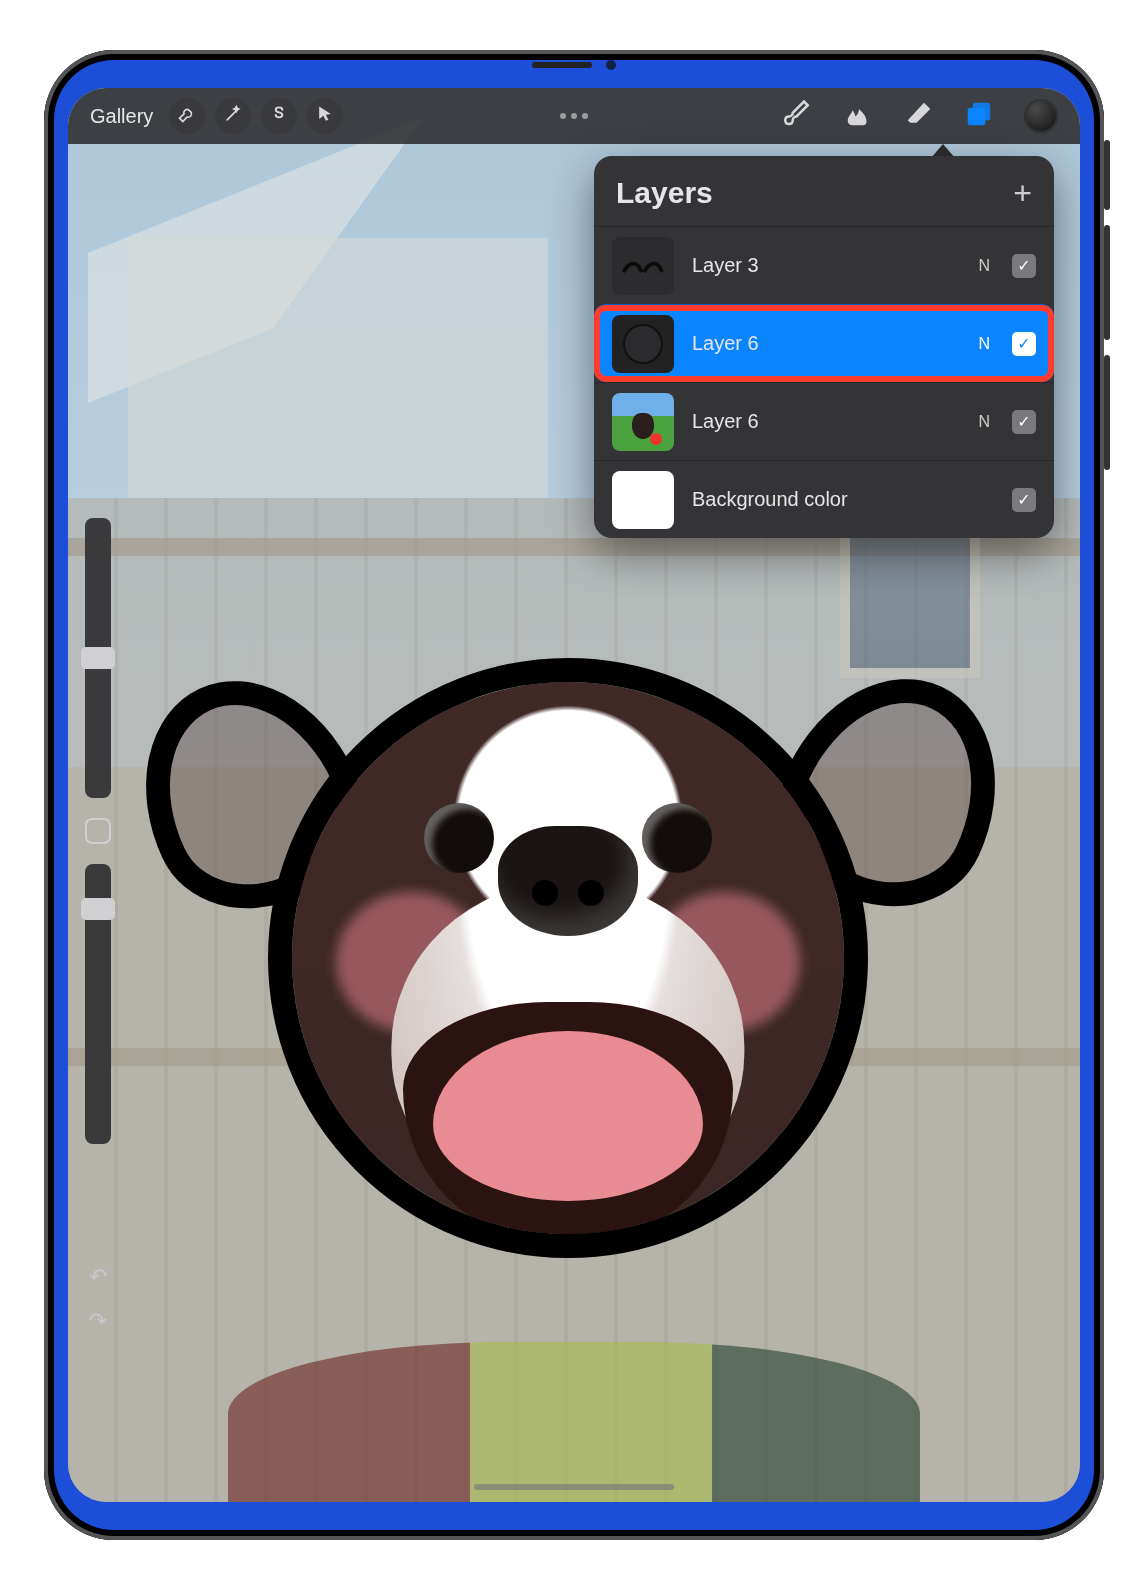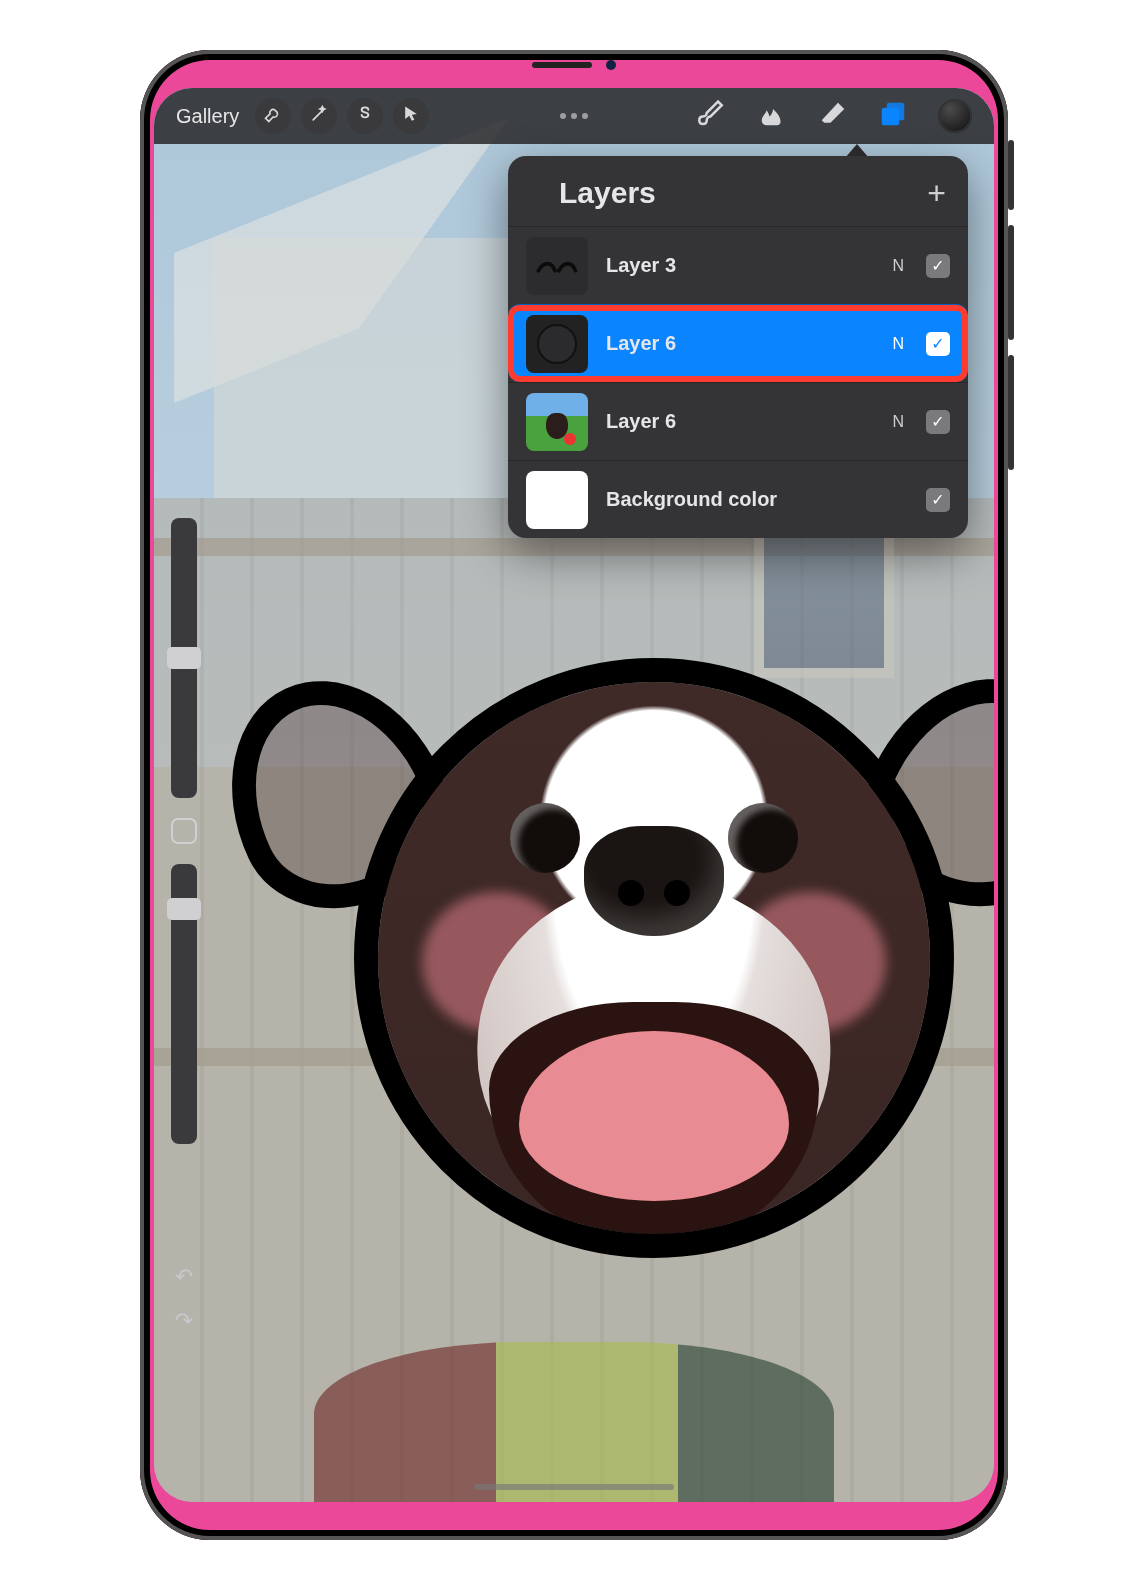--- a/index.html
+++ b/index.html
@@ -3,23 +3,23 @@
 <meta charset="utf-8">
 <style>
   * { box-sizing: border-box; margin: 0; padding: 0; }
   body {
     font-family: -apple-system, BlinkMacSystemFont, "Segoe UI", Helvetica, Arial, sans-serif;
     background: #fff;
     width: 1148px; height: 1590px;
     display: flex; align-items: center; justify-content: center;
   }
   .device {
-    width: 868px; height: 1490px;
-    background: #ec4899; border-radius: 70px;
-    padding: 38px 14px;
+    width: 1060px; height: 1490px;
+    background: #1d4ed8; border-radius: 70px;
+    padding: 38px 24px;
     box-shadow: inset 0 0 0 4px #555, inset 0 0 0 10px #000;
     position: relative;
   }
   .status-bar-hardware {
     position:absolute; top:10px; left:50%; transform:translateX(-50%);
     display:flex; gap:14px; align-items:center;
   }
   .speaker { width:60px; height:6px; background:#222; border-radius:3px; }
   .cam-dot { width:10px; height:10px; background:#112244; border-radius:50%; }
   .side-btn { position:absolute; right:-6px; width:6px; background:#333; border-radius:3px; }
@@ -131,33 +131,33 @@
   .layers-caret{position:absolute;top:56px;right:125px;
                 border-left:12px solid transparent;border-right:12px solid transparent;
                 border-bottom:14px solid #2e2e30;}
   .layers-panel{
     position:absolute; top:68px; right:26px; width:460px;
     background:#343436; border-radius:18px;
     box-shadow:0 15px 45px rgba(0,0,0,.45);
     overflow:hidden; color:#e6e6e8;
   }
   .lp-header{display:flex;align-items:center;justify-content:space-between;
-             padding:20px 22px 16px; font-size:30px; font-weight:700;margin-left:29px;}
+             padding:20px 22px 16px; font-size:30px; font-weight:700;}
   .lp-add{font-size:32px;font-weight:300;color:#cfcfd2;cursor:pointer;line-height:1;}
   .layer-row{display:flex;align-items:center;height:78px;padding:0 18px;gap:18px;
              border-top:1px solid rgba(0,0,0,.25);cursor:pointer;position:relative;}
   .layer-row.selected{background:#0a84ff;}
   .layer-row.highlighted{box-shadow:0 0 0 6px #ff3b30 inset; border-radius:12px; z-index:2;}
   .thumb{width:62px;height:58px;background:#2c2c2e;border-radius:8px;flex-shrink:0;
          display:flex;align-items:center;justify-content:center;overflow:hidden;}
   .thumb svg{width:90%;height:90%;}
   .thumb.white{background:#fff;}
   .thumb.dark{background:#222;}
   .thumb.dark .mask-circ{width:40px;height:40px;border:2.5px solid #111;border-radius:50%;background:#2b2b2d;}
-  .layer-name{flex:1;font-size:20px;font-weight:700;}
+  .layer-name{flex:1;font-size:20px;font-weight:400;}
   .blend-label{font-size:16px;color:rgba(255,255,255,.75);margin-right:4px;}
   .layer-row.selected .blend-label{color:#fff;}
   .vis-check{width:24px;height:24px;border-radius:5px;background:rgba(255,255,255,.35);
              display:flex;align-items:center;justify-content:center;color:#fff;font-size:16px;}
   .layer-row.selected .vis-check{background:#fff;color:#0a84ff;}
 
   .home-indicator{position:absolute;left:50%;bottom:12px;transform:translateX(-50%);
                   width:200px;height:6px;border-radius:3px;background:rgba(120,120,120,.65);}
 </style>
 </head>

